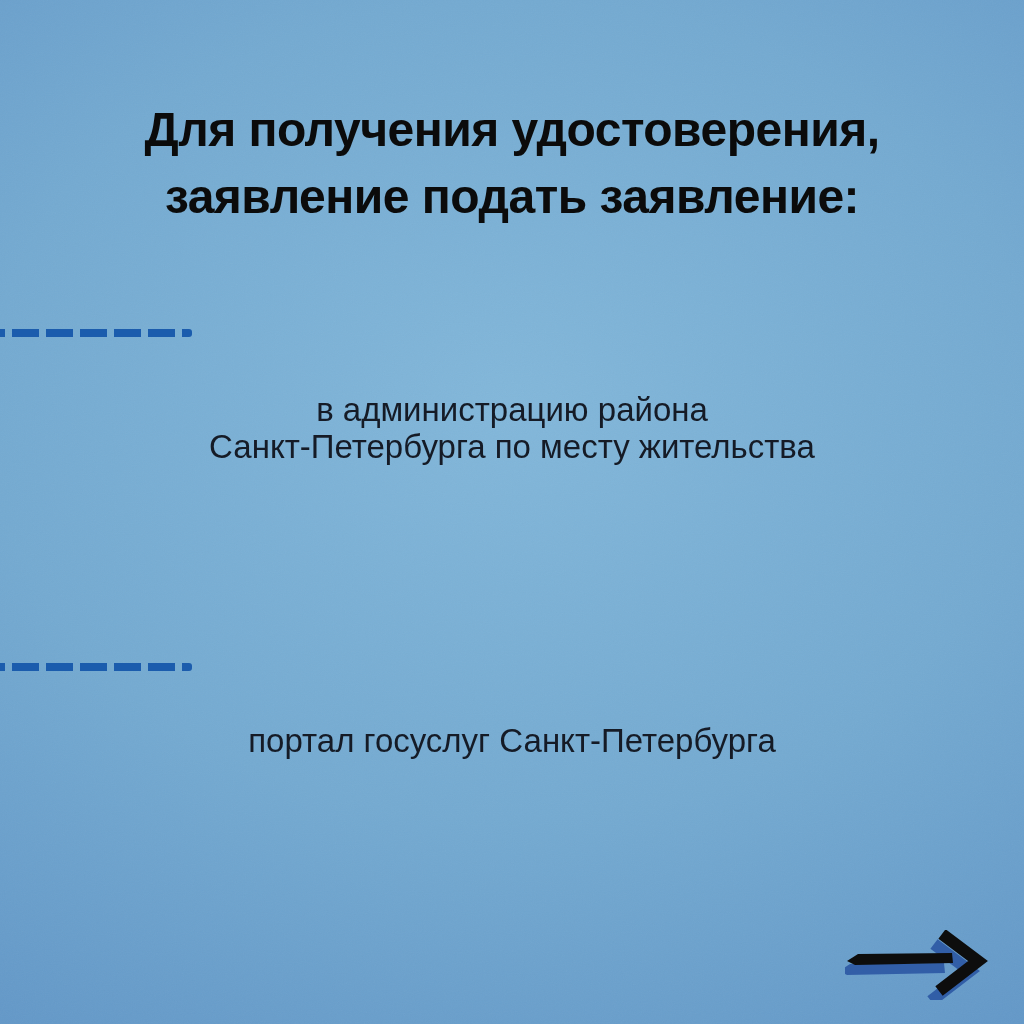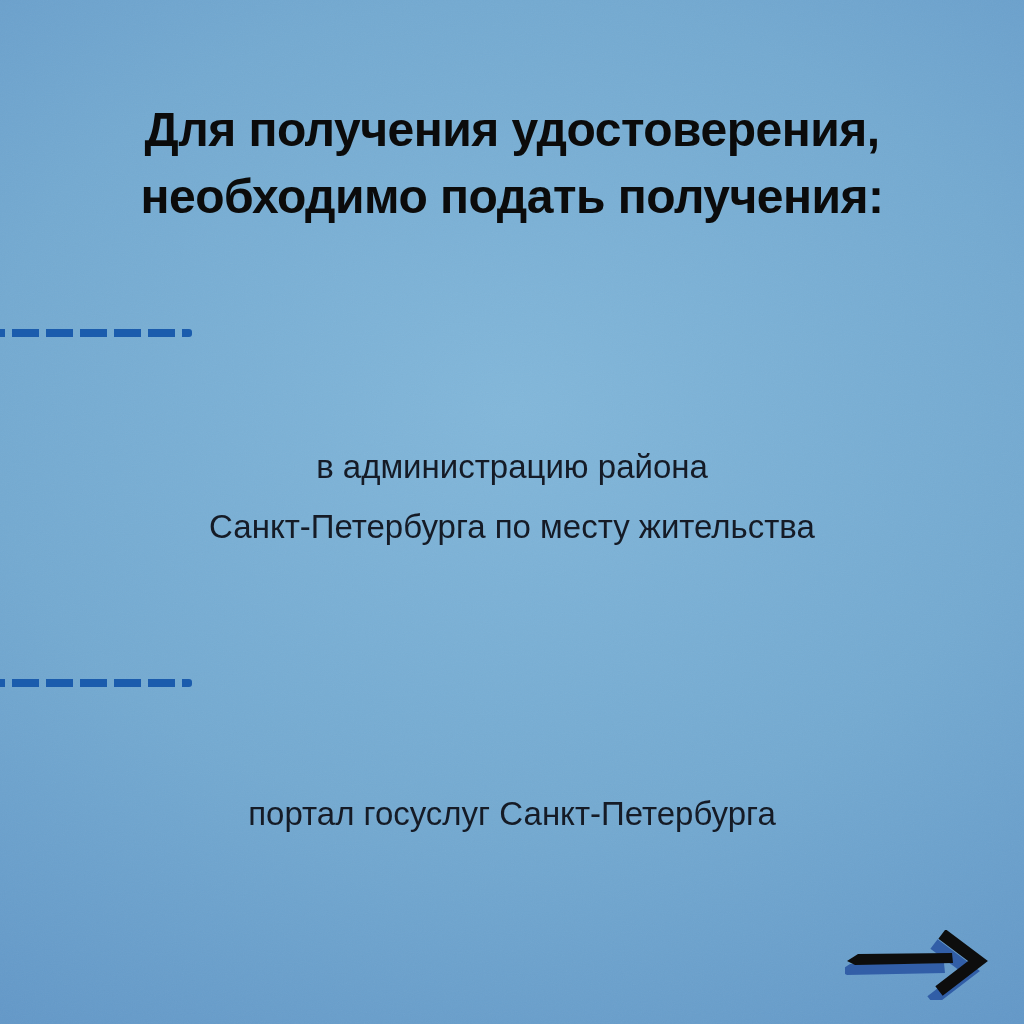--- a/index.html
+++ b/index.html
@@ -22,26 +22,26 @@
   .texture{position:absolute;inset:0;width:100%;height:100%;opacity:.05;pointer-events:none;}
   .title{
     position:absolute;top:96px;left:0;width:100%;
     text-align:center;white-space:pre-line;
     font-size:48px;line-height:67px;font-weight:700;letter-spacing:-.5px;
     color:var(--title-color);
   }
   .item{
     position:absolute;left:0;width:100%;
     text-align:center;white-space:pre-line;
-    font-size:33px;line-height:60px;font-weight:400;
+    font-size:33px;line-height:37px;font-weight:400;
     color:var(--text-color);
   }
   .item-1{top:317px;}
   .item-2{top:465px;}
-  .item-3{top:664px;}
+  .item-3{top:648px;}
   .dash-line{
     position:absolute;left:-22px;width:214px;height:8px;border-radius:3px;
     background:repeating-linear-gradient(90deg,
       var(--accent) 0 27px, transparent 27px 34px);
   }
   .item-1 .dash-line{top:12px;}
   .item-2 .dash-line{top:20px;}
   .item-3 .dash-line{top:15px;}
   .arrow{position:absolute;right:29px;bottom:24px;width:150px;height:70px;}
   .a-fill{fill:var(--arrow);}
@@ -56,21 +56,21 @@
 
   <svg class="texture" xmlns="http://www.w3.org/2000/svg">
     <filter id="grain">
       <feTurbulence type="fractalNoise" baseFrequency="0.9" numOctaves="2" stitchTiles="stitch"></feTurbulence>
       <feColorMatrix type="saturate" values="0"></feColorMatrix>
     </filter>
     <rect width="100%" height="100%" filter="url(#grain)"></rect>
   </svg>
 
   <h1 class="title">Для получения удостоверения,
-необходимо подать получения:</h1>
+заявление подать заявление:</h1>
 
   <div class="item item-1">
     <span class="dash-line"></span>
     <p>в администрацию района
 Санкт-Петербурга по месту жительства</p>
   </div>
 
 
   <div class="item item-3">
     <span class="dash-line"></span>

